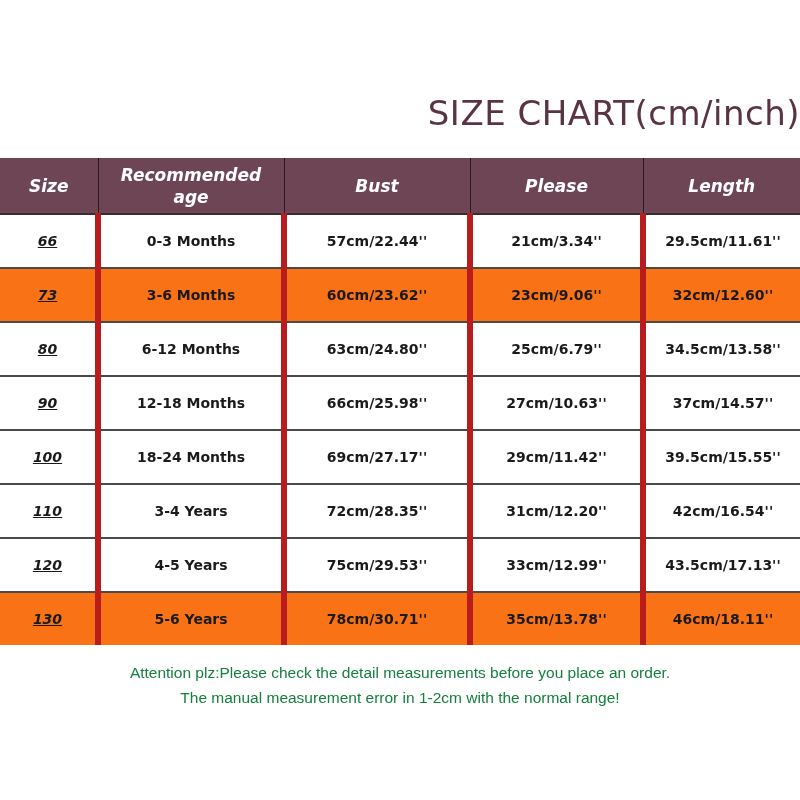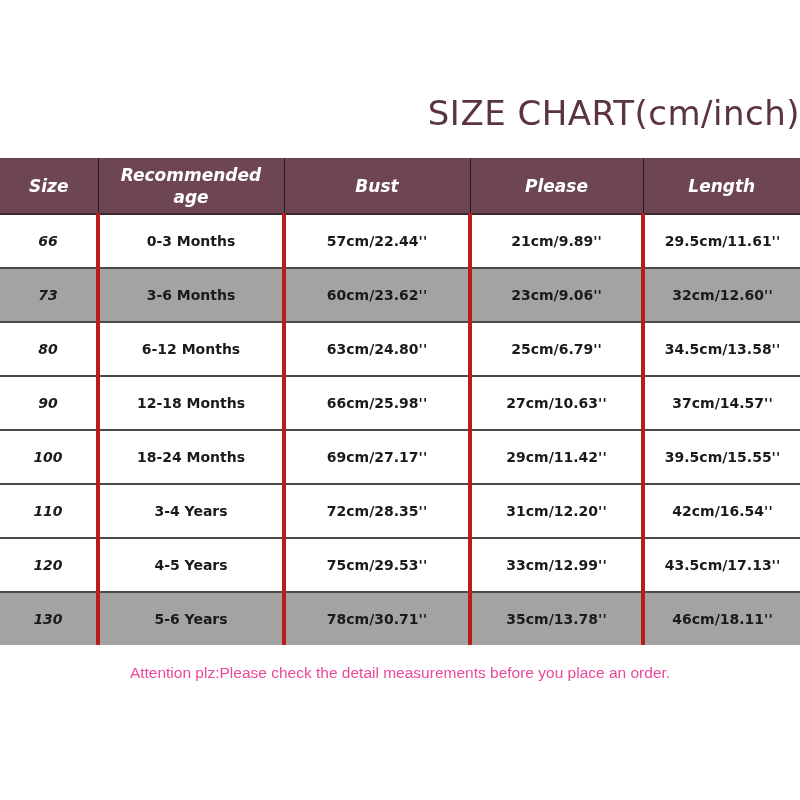--- a/index.html
+++ b/index.html
@@ -52,47 +52,48 @@
       border-bottom: 2px solid #3a2a30;
     }
     table.size-table thead th:first-child {
       border-left: none;
     }
     table.size-table tbody td {
       height: 52px;
       font-size: 14px;
       font-weight: bold;
       color: #1a1a1a;
-      border-left: 4px solid #b91c1c;
+      border-left: 6px solid #b91c1c;
       border-bottom: 2px solid #4a4a4a;
     }
     table.size-table tbody td:first-child {
       border-left: none;
       font-style: italic;
+      text-decoration: underline;
     }
     table.size-table tbody tr.shaded td {
-      background: #a3a3a3;
+      background: #f97316;
     }
     table.size-table tbody tr:last-child td {
       border-bottom: none;
     }
     .col-size { width: 98px; }
     .col-age { width: 186px; }
     .col-bust { width: 186px; }
     .col-sleeve { width: 173px; }
     .col-length { width: 157px; }
     .note {
       position: absolute;
       left: 0;
       top: 660px;
       width: 800px;
       text-align: center;
       font-family: "Liberation Sans", sans-serif;
       font-size: 15.5px;
-      color: #ec4899;
+      color: #15803d;
       line-height: 25px;
     }
   </style>
 </head>
 <body>
 
 <div class="title">SIZE CHART(cm/inch)</div>
 
 <table class="size-table">
   <colgroup>
@@ -109,21 +110,21 @@
       <th>Bust</th>
       <th>Please</th>
       <th>Length</th>
     </tr>
   </thead>
   <tbody>
     <tr>
       <td>66</td>
       <td>0-3 Months</td>
       <td>57cm/22.44''</td>
-      <td>21cm/9.89''</td>
+      <td>21cm/3.34''</td>
       <td>29.5cm/11.61''</td>
     </tr>
     <tr class="shaded">
       <td>73</td>
       <td>3-6 Months</td>
       <td>60cm/23.62''</td>
       <td>23cm/9.06''</td>
       <td>32cm/12.60''</td>
     </tr>
     <tr>
@@ -166,13 +167,14 @@
       <td>5-6 Years</td>
       <td>78cm/30.71''</td>
       <td>35cm/13.78''</td>
       <td>46cm/18.11''</td>
     </tr>
   </tbody>
 </table>
 
 <div class="note">
   <div>Attention plz:Please check the detail measurements before you place an order.</div>
+  <div>The manual measurement error in 1-2cm with the normal range!</div>
 </div>
 
 </body></html>

